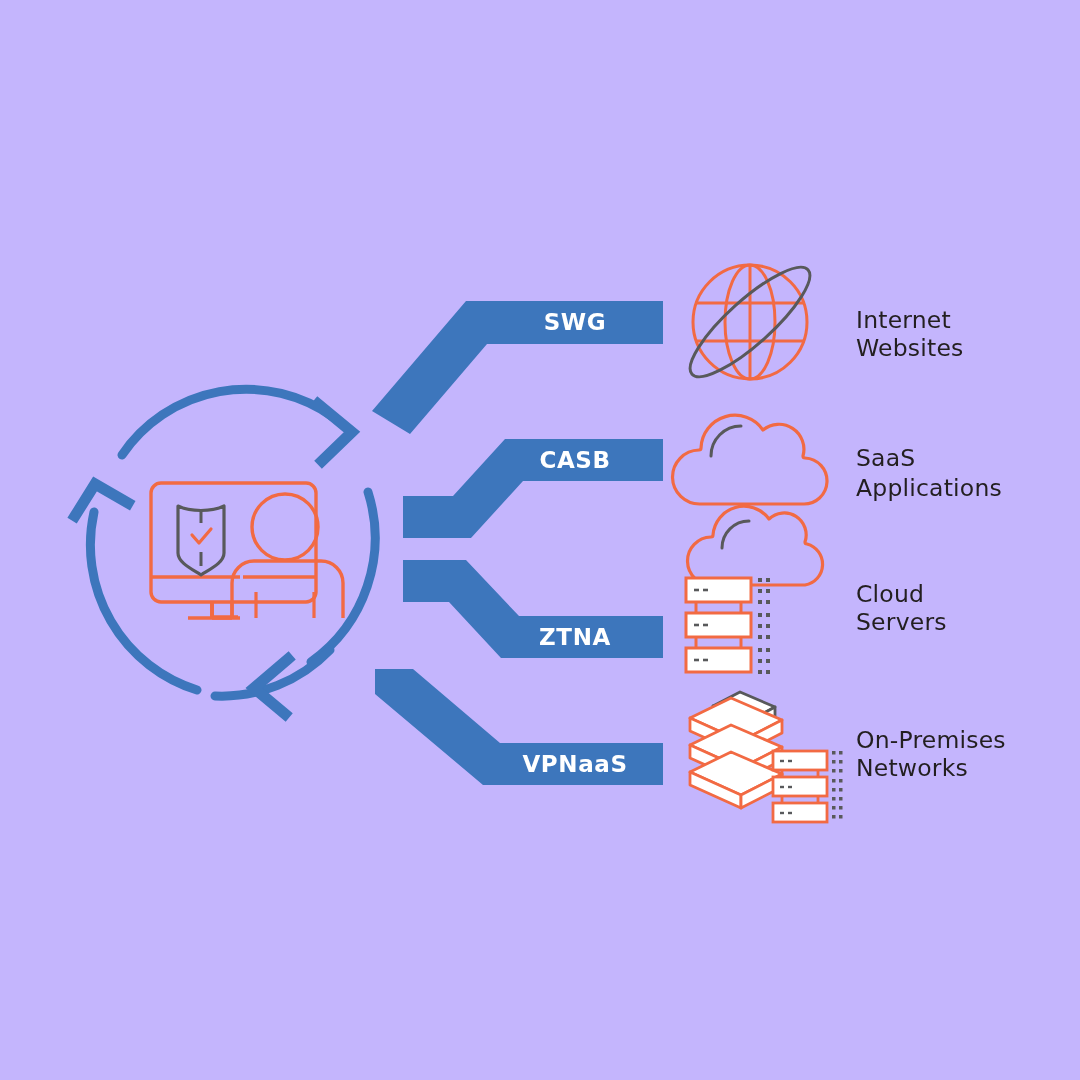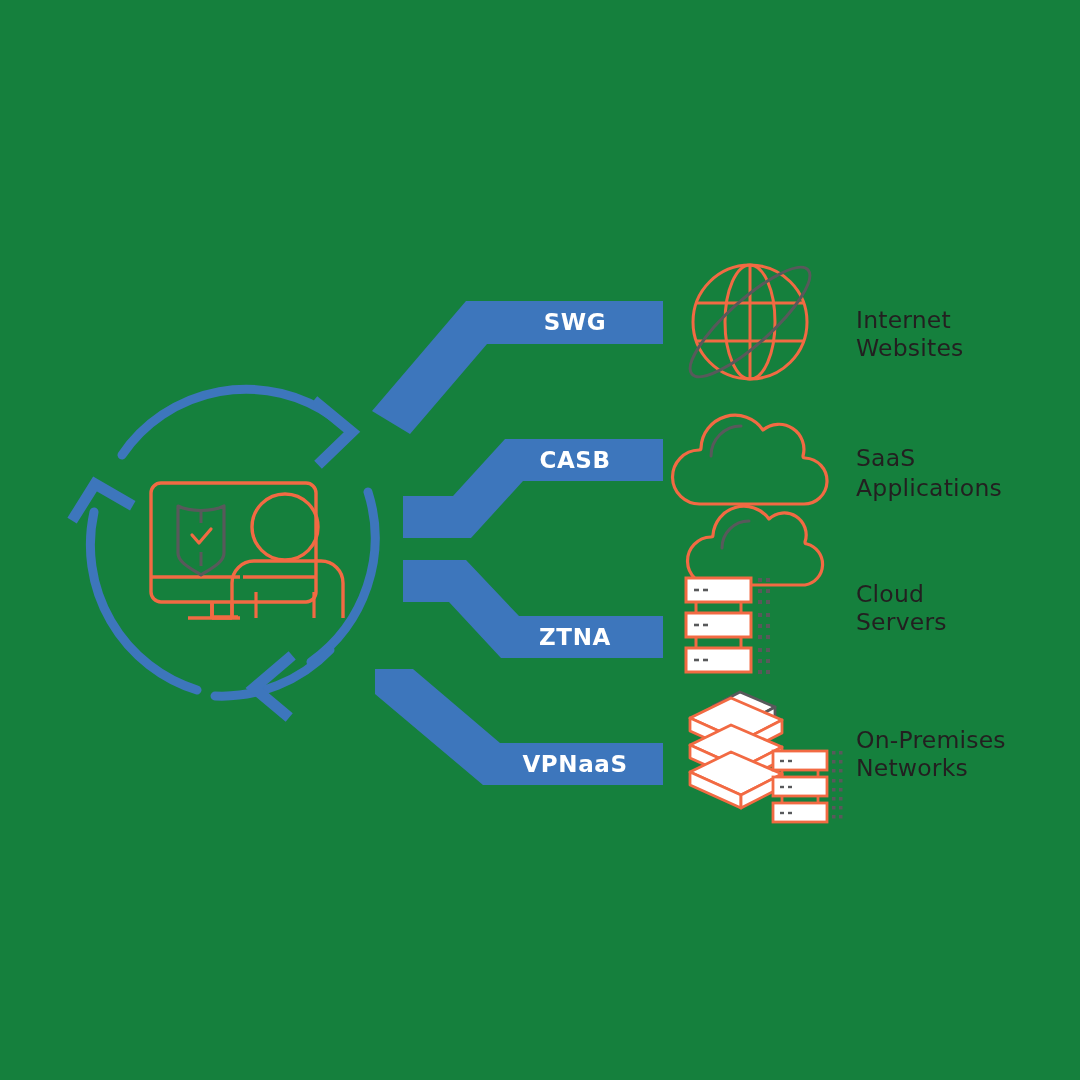--- a/index.html
+++ b/index.html
@@ -11,21 +11,21 @@
   body {
     width: 1080px;
     height: 1080px;
     overflow: hidden;
     font-family: "DejaVu Sans", "Liberation Sans", sans-serif;
   }
   #diagram-root {
     position: relative;
     width: 1080px;
     height: 1080px;
-    background: #15803d;
+    background: #c4b5fd;
   }
   #diagram-svg {
     position: absolute;
     left: 0;
     top: 0;
     width: 1080px;
     height: 1080px;
   }
   .band-label {
     font-family: "DejaVu Sans", "Liberation Sans", sans-serif;

